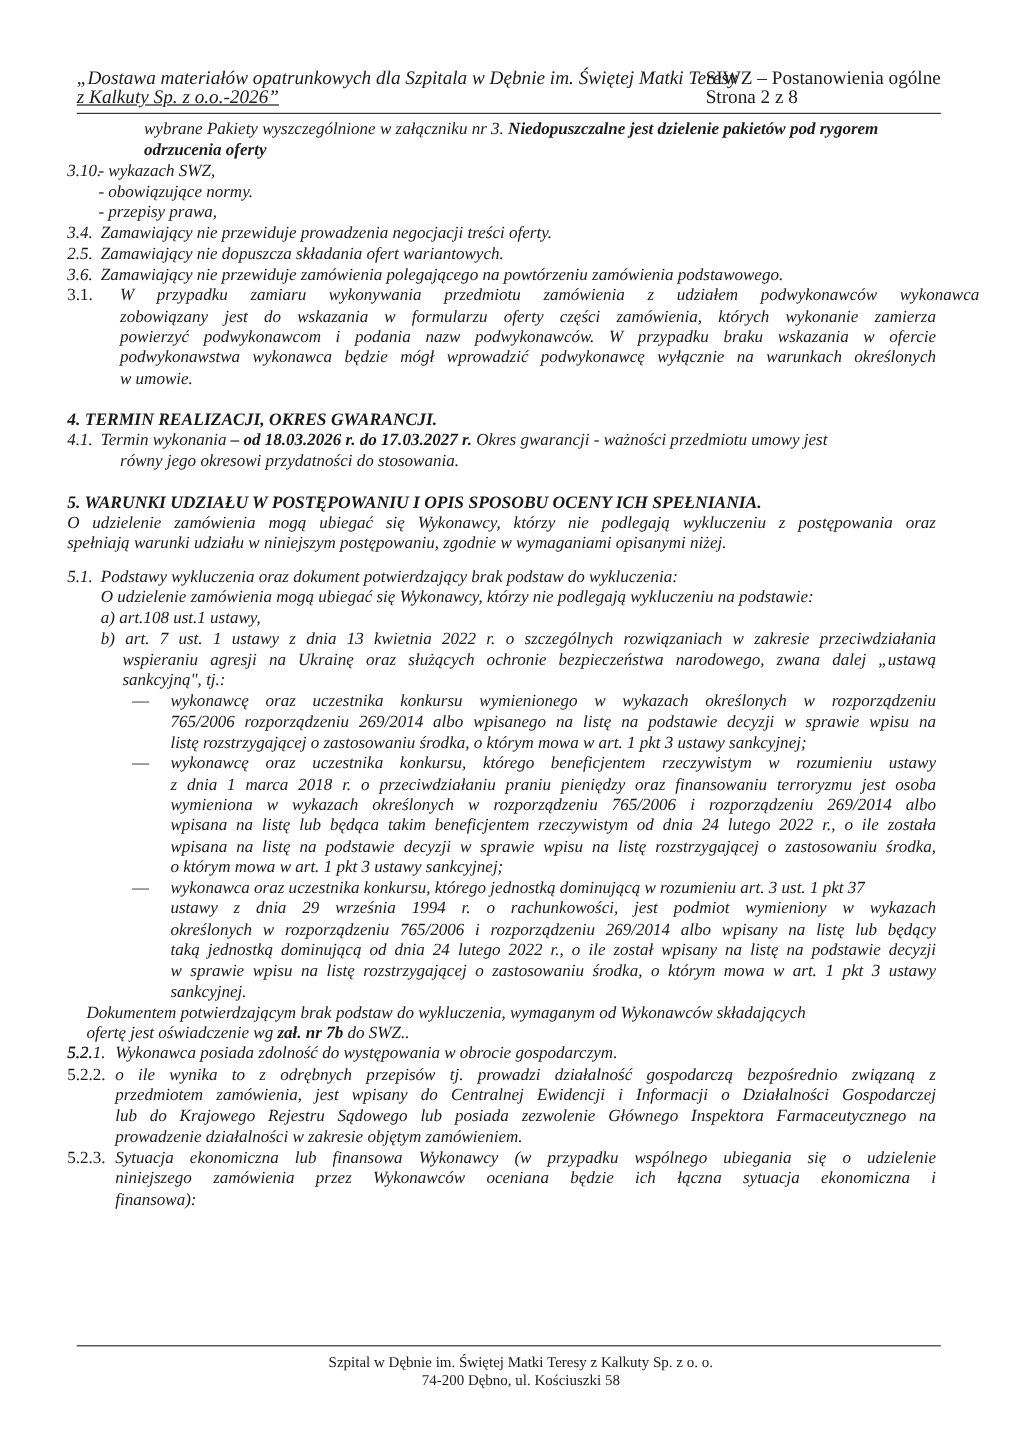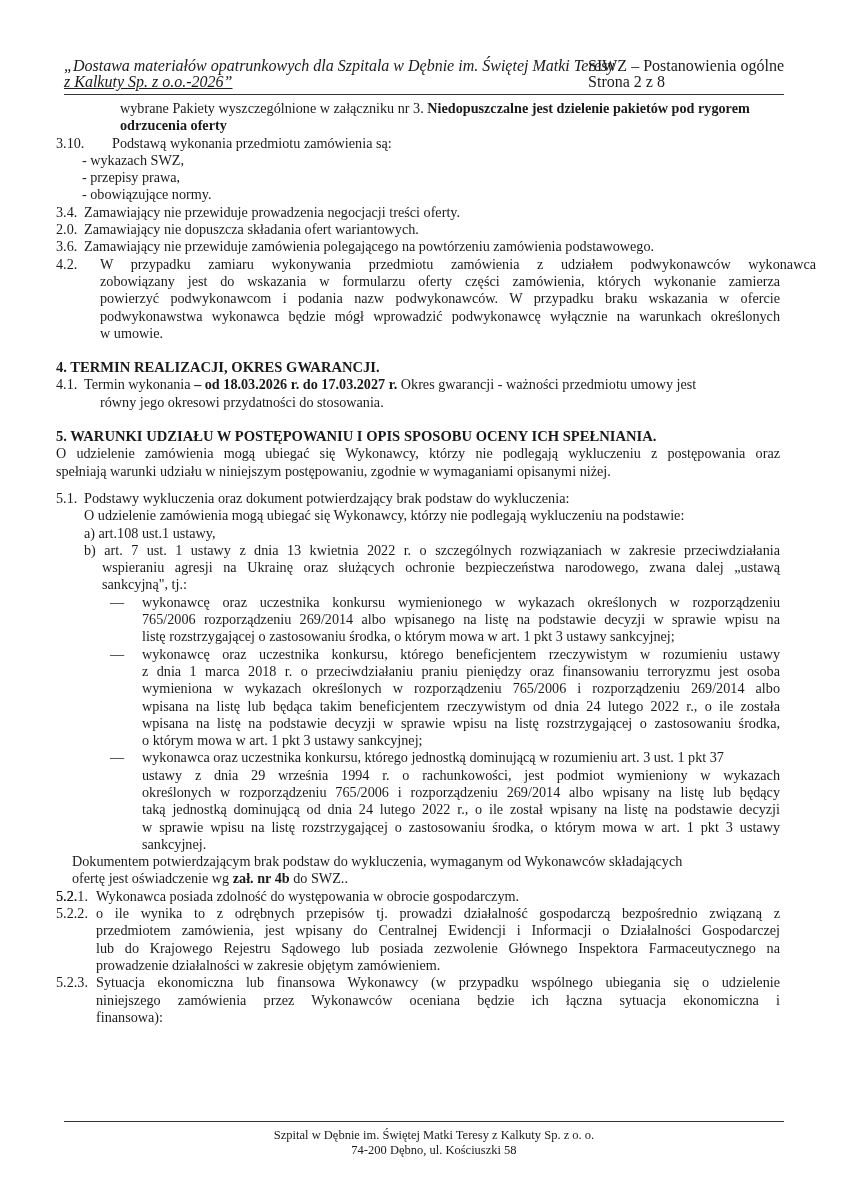--- a/index.html
+++ b/index.html
@@ -8,21 +8,21 @@
   .page { position:absolute; left:0; top:0; width:848px; height:1200px; }
   .hdr { position:absolute; left:64px; right:64px; top:58px; height:36px;
          border-bottom:1.5px solid #333; font-size:16px; line-height:16px; }
   .hdr-left { position:absolute; left:0; top:0; font-style:italic; }
   .hdr-left span { display:block; }
   .hdr-left .u { text-decoration:underline; }
   .hdr-right { position:absolute; right:0; top:0; text-align:left; }
   .hdr-right span { display:block; }
 
   .body { position:absolute; left:64px; top:100px; width:716px; font-size:14.2px; line-height:17.3px; }
-  .ln { position:relative; white-space:nowrap; }
+  .ln { position:relative; white-space:nowrap;font-style:italic; }
   .j { text-align:justify; text-align-last:justify; white-space:normal; }
   .num { position:absolute; left:0; }
   .b { font-weight:bold; }
   .gap { height:17px; }
   .h { font-weight:bold; font-size:14.6px; }
 
   .ftr-line { position:absolute; left:64px; right:64px; top:1121px; border-top:1.5px solid #333; }
   .ftr { position:absolute; left:0; right:0; top:1128px; text-align:center; font-size:12.5px; line-height:15px;margin-left:20px; }
   .ftr span { display:block; }
 </style>
@@ -44,41 +44,40 @@
 
   <div class="body">
 
     <div class="ln" style="padding-left:56px">
       <span>wybrane Pakiety wyszczególnione w załączniku nr 3. </span><span class="b">Niedopuszczalne jest dzielenie pakietów pod rygorem</span>
     </div>
     <div class="ln b" style="padding-left:56px">odrzucenia oferty</div>
 
     <div class="ln" style="padding-left:48px">
       <span class="num" style="left:-8px">3.10.</span>
-      <span>Podstawą wykonania przedmiotu zamówienia są:</span>
     </div>
     <div class="ln" style="padding-left:18px">- wykazach SWZ,</div>
+    <div class="ln" style="padding-left:18px">- obowiązujące normy.</div>
     <div class="ln" style="padding-left:18px">- przepisy prawa,</div>
-    <div class="ln" style="padding-left:18px">- obowiązujące normy.</div>
 
     <div class="ln" style="padding-left:20px">
       <span class="num" style="left:-8px">3.4.</span>
       <span>Zamawiający nie przewiduje prowadzenia negocjacji treści oferty.</span>
     </div>
     <div class="ln" style="padding-left:20px">
-      <span class="num" style="left:-8px">2.0.</span>
+      <span class="num" style="left:-8px">2.5.</span>
       <span>Zamawiający nie dopuszcza składania ofert wariantowych.</span>
     </div>
     <div class="ln" style="padding-left:20px">
       <span class="num" style="left:-8px">3.6.</span>
       <span>Zamawiający nie przewiduje zamówienia polegającego na powtórzeniu zamówienia podstawowego.</span>
     </div>
 
     <div style="position:relative; padding-left:36px">
-      <span class="num" style="left:-8px">4.2.</span>
+      <span class="num" style="left:-8px">3.1.</span>
       <div class="ln" style="left:-16px; width:732px; margin-left:0">
           <span class="j" style="display:block; padding-left:16px">W przypadku zamiaru wykonywania przedmiotu zamówienia z udziałem podwykonawców wykonawca</span>
         </div>
       <div class="ln j">zobowiązany jest do wskazania w formularzu oferty części zamówienia, których wykonanie zamierza</div>
       <div class="ln j">powierzyć podwykonawcom i podania nazw podwykonawców. W przypadku braku wskazania w ofercie</div>
       <div class="ln j">podwykonawstwa wykonawca będzie mógł wprowadzić podwykonawcę wyłącznie na warunkach określonych</div>
       <div class="ln">w umowie.</div>
     </div>
 
     <div class="gap"></div>
@@ -128,21 +127,21 @@
       <div class="ln">wykonawca oraz uczestnika konkursu, którego jednostką dominującą w rozumieniu art. 3 ust. 1 pkt 37</div>
       <div class="ln j">ustawy z dnia 29 września 1994 r. o rachunkowości, jest podmiot wymieniony w wykazach</div>
       <div class="ln j">określonych w rozporządzeniu 765/2006 i rozporządzeniu 269/2014 albo wpisany na listę lub będący</div>
       <div class="ln j">taką jednostką dominującą od dnia 24 lutego 2022 r., o ile został wpisany na listę na podstawie decyzji</div>
       <div class="ln j">w sprawie wpisu na listę rozstrzygającej o zastosowaniu środka, o którym mowa w art. 1 pkt 3 ustawy</div>
       <div class="ln">sankcyjnej.</div>
     </div>
 
     <div class="ln" style="padding-left:8px">Dokumentem potwierdzającym brak podstaw do wykluczenia, wymaganym od Wykonawców składających</div>
     <div class="ln" style="padding-left:8px">
-      <span>ofertę jest oświadczenie wg </span><span class="b">zał. nr 4b</span><span> do SWZ..</span>
+      <span>ofertę jest oświadczenie wg </span><span class="b">zał. nr 7b</span><span> do SWZ..</span>
     </div>
 
     <div class="ln" style="padding-left:20px">
       <span class="num" style="left:-8px">5.2.</span>
     </div>
     <div class="ln" style="padding-left:32px">
       <span class="num" style="left:-8px">5.2.1.</span>
       <span>Wykonawca posiada zdolność do występowania w obrocie gospodarczym.</span>
     </div>
     <div style="position:relative; padding-left:32px">

